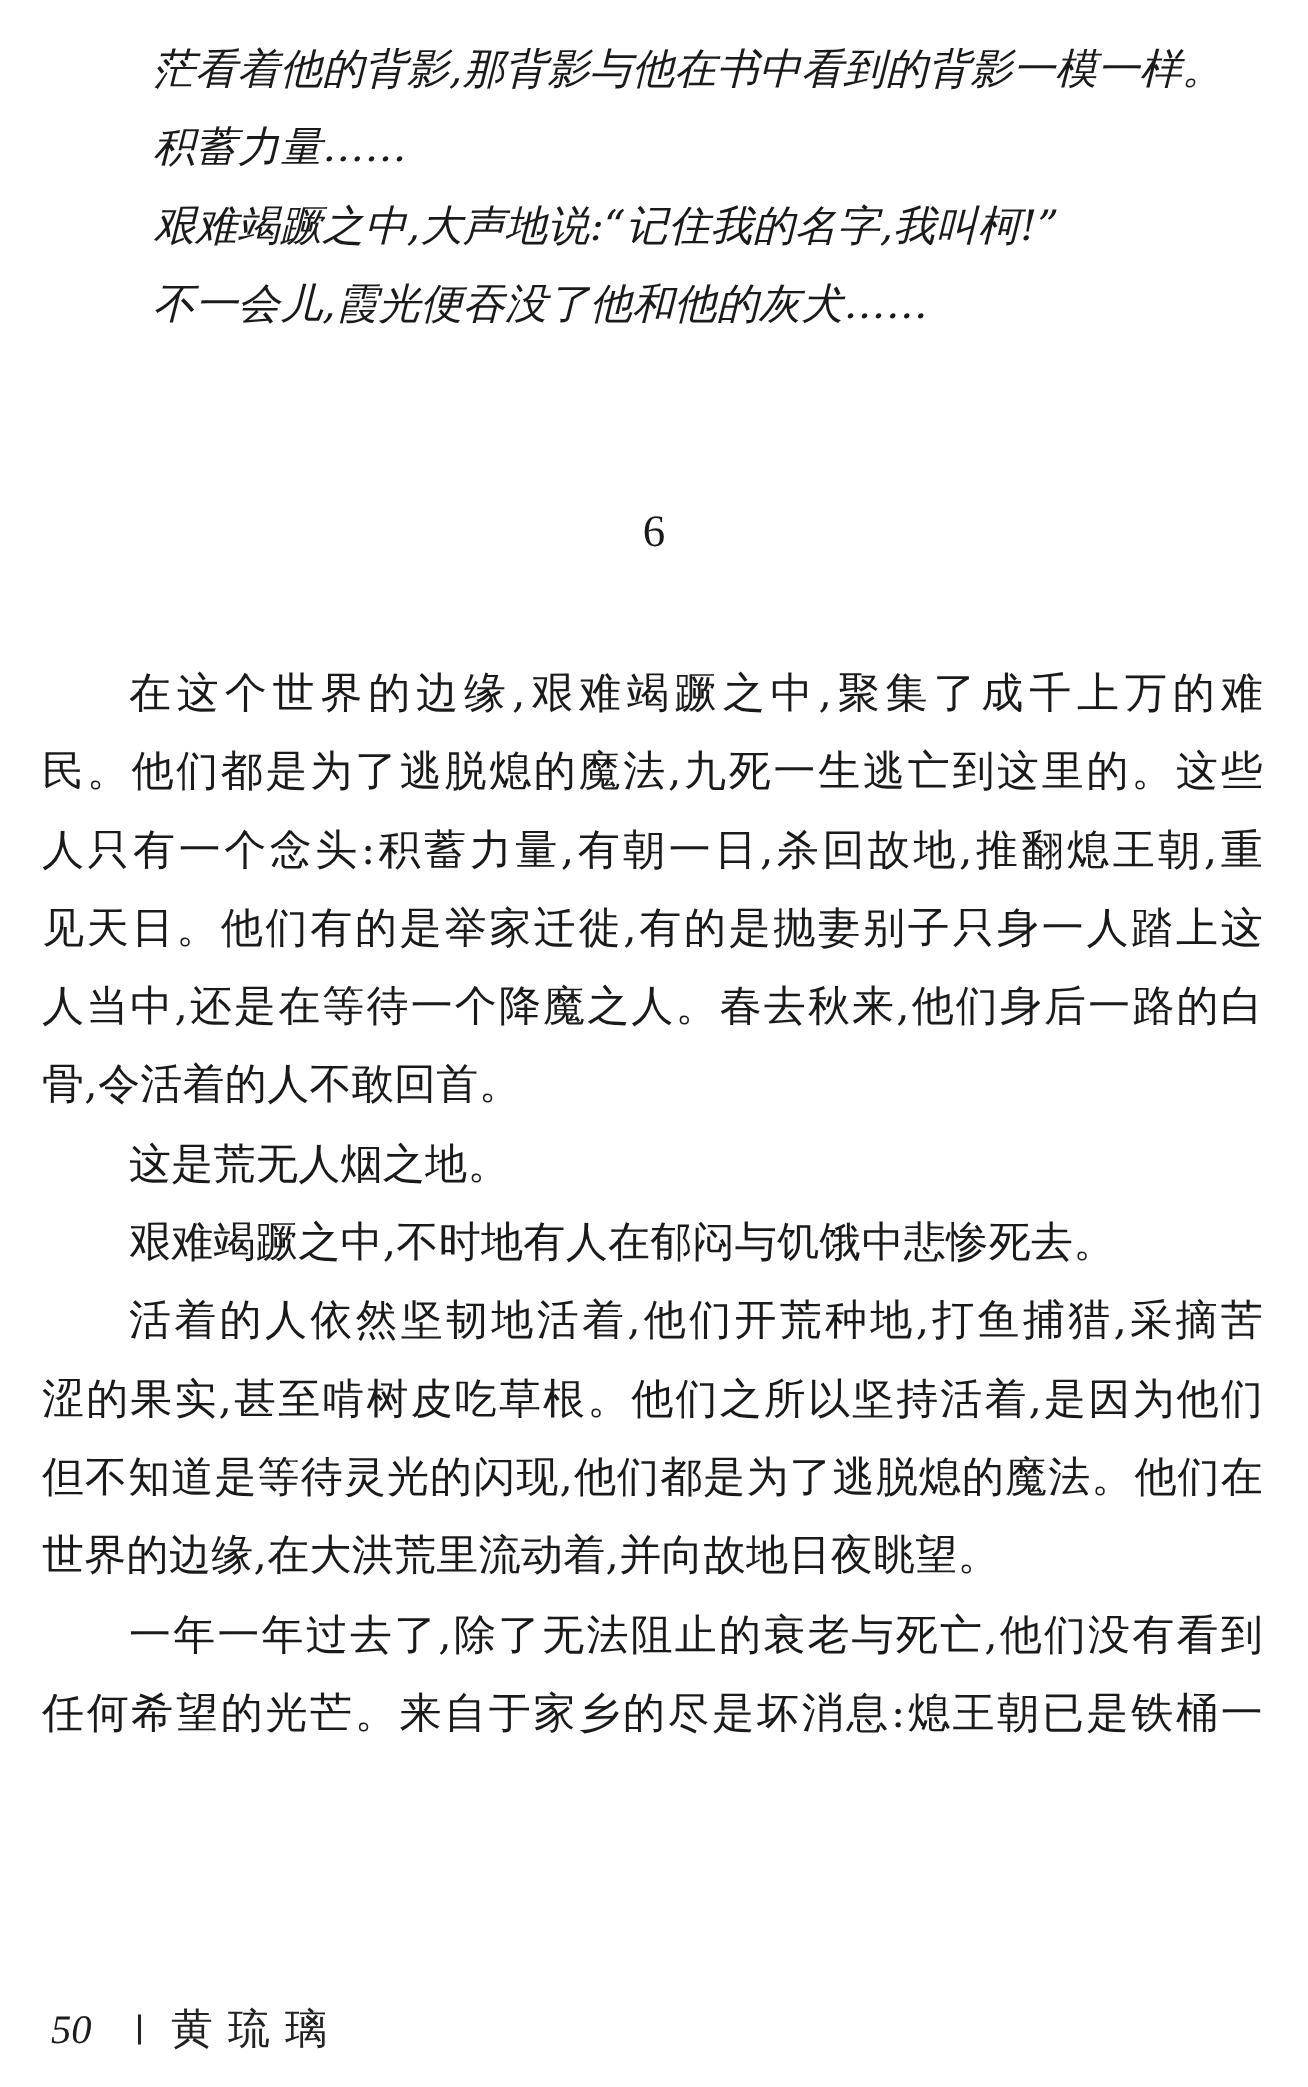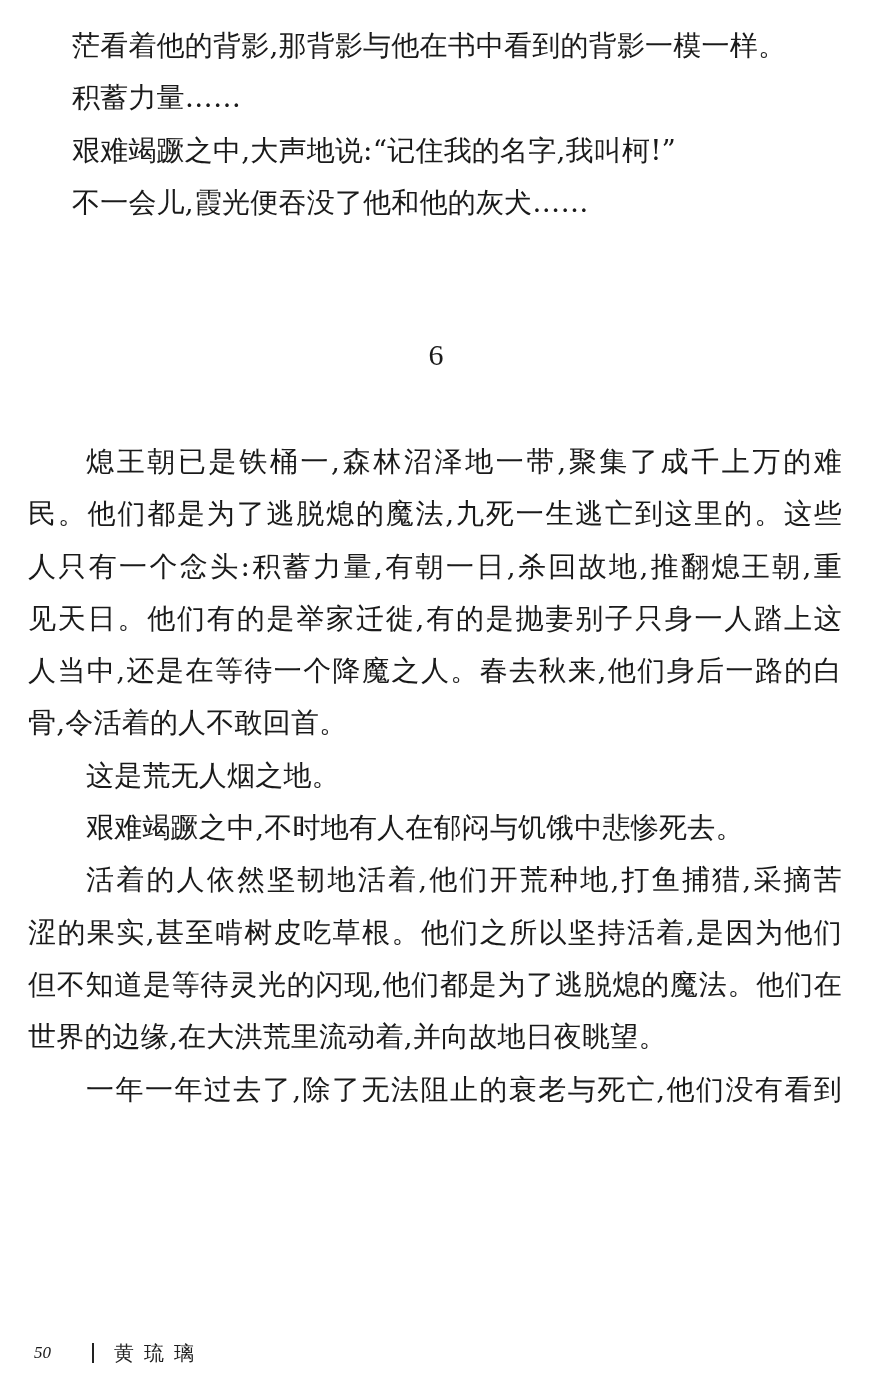--- a/index.html
+++ b/index.html
@@ -1,55 +1,56 @@
 <!DOCTYPE html>
 <html><head>
 <meta charset="utf-8">
 <style>
   html, body { margin:0; padding:0; background:#ffffff; }
   body { width:872px; height:1391px; position:relative; overflow:hidden;
          font-family: "DejaVu Serif", "Liberation Serif", serif; color:#1a1a1a; }
-  .page { position:absolute; left:14px; top:20px; width:814px; }
+  .page { position:absolute; left:44px; top:20px; width:814px;font-style:italic; }
   .line { height:52.3px; line-height:52.3px; font-size:28px; white-space:nowrap;
           letter-spacing:0.2px; }
   .indent { padding-left:58px; }
   .justify { text-align:justify; text-align-last:justify; }
   .chapter { position:absolute; left:0; width:872px; top:335px; text-align:center;
              font-family:"Liberation Serif", serif; font-size:30px; line-height:40px; }
   .body2 { position:absolute; left:28px; top:436px; width:814px; }
   .footer { position:absolute; left:34px; top:1333px; height:40px; display:flex; align-items:center; }
-  .pnum { font-family:"Liberation Serif", serif; font-style:italic; font-size:17px; width:50px; }
+  .pnum { font-family:"Liberation Serif", serif; font-style:italic; font-size:27px; width:50px; }
   .sep { width:2px; height:20px; background:#222; margin:0 20px 0 8px; }
-  .author { font-family:"DejaVu Sans", sans-serif; font-size:20px; letter-spacing:10px; color:#222;text-align:right; }
+  .author { font-family:"DejaVu Sans", sans-serif; font-size:28px; letter-spacing:10px; color:#222;text-align:right; }
 </style>
 </head>
 <body>
 
 <div class="page">
   <div class="line indent">茫看着他的背影,那背影与他在书中看到的背影一模一样。</div>
   <div class="line indent">积蓄力量……</div>
   <div class="line indent">艰难竭蹶之中,大声地说:“记住我的名字,我叫柯!”</div>
   <div class="line indent">不一会儿,霞光便吞没了他和他的灰犬……</div>
 </div>
 
 <div class="chapter">6</div>
 
 <div class="body2">
-  <div class="line indent justify">熄王朝已是铁桶一,森林沼泽地一带,聚集了成千上万的难</div>
+  <div class="line indent justify">在这个世界的边缘,艰难竭蹶之中,聚集了成千上万的难</div>
   <div class="line justify">民。他们都是为了逃脱熄的魔法,九死一生逃亡到这里的。这些</div>
   <div class="line justify">人只有一个念头:积蓄力量,有朝一日,杀回故地,推翻熄王朝,重</div>
   <div class="line justify">见天日。他们有的是举家迁徙,有的是抛妻别子只身一人踏上这</div>
   <div class="line justify">人当中,还是在等待一个降魔之人。春去秋来,他们身后一路的白</div>
   <div class="line">骨,令活着的人不敢回首。</div>
   <div class="line indent">这是荒无人烟之地。</div>
   <div class="line indent">艰难竭蹶之中,不时地有人在郁闷与饥饿中悲惨死去。</div>
   <div class="line indent justify">活着的人依然坚韧地活着,他们开荒种地,打鱼捕猎,采摘苦</div>
   <div class="line justify">涩的果实,甚至啃树皮吃草根。他们之所以坚持活着,是因为他们</div>
   <div class="line justify">但不知道是等待灵光的闪现,他们都是为了逃脱熄的魔法。他们在</div>
   <div class="line">世界的边缘,在大洪荒里流动着,并向故地日夜眺望。</div>
   <div class="line indent justify">一年一年过去了,除了无法阻止的衰老与死亡,他们没有看到</div>
+  <div class="line justify">任何希望的光芒。来自于家乡的尽是坏消息:熄王朝已是铁桶一</div>
 </div>
 
 <div class="footer">
   <span class="pnum">50</span>
   <span class="sep"></span>
   <span class="author">黄琉璃</span>
 </div>
 
 </body></html>

